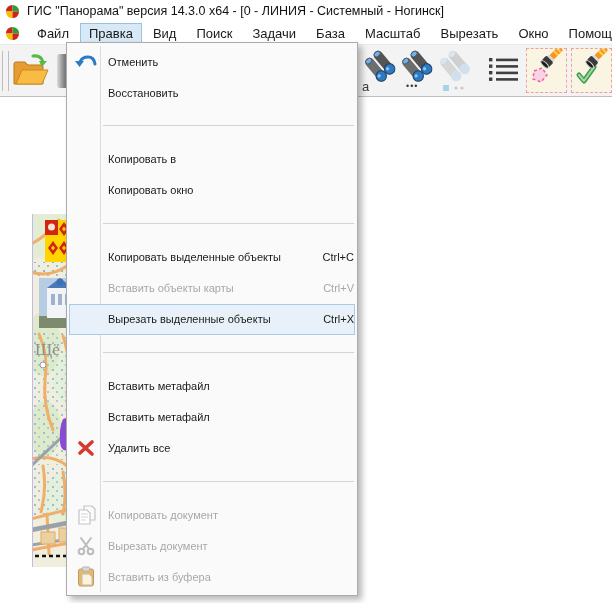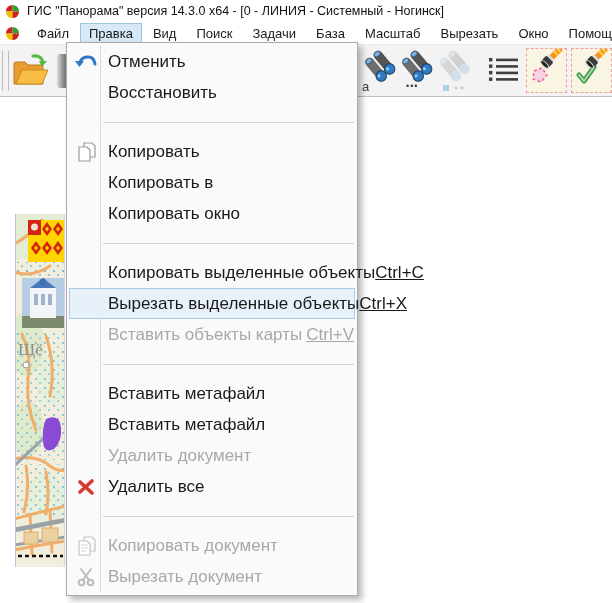--- a/index.html
+++ b/index.html
@@ -49,39 +49,39 @@
   .tb-icon { position:absolute; top:4px; width:36px; height:44px; }
   .tb-badge-a { position:absolute; left:0px; bottom:0px; font-size:13px; color:#3c3c3c; line-height:1; }
   .tb-badge-dots { position:absolute; left:7px; bottom:2px; font-size:9px; letter-spacing:1px; color:#3a3a3a; line-height:1; }
   .tb-tile {
     position:absolute; top:3px; width:41px; height:45px;
     background:#faf4e3; border:1px dashed #ef9f9f;
   }
   
   .main-area { position:absolute; left:0; top:97px; width:612px; height:506px; background:#fff; }
   .map-strip-wrap {
-    position:absolute; left:15px; top:117px; width:50px; height:353px;
+    position:absolute; left:32px; top:117px; width:50px; height:353px;
     border-left:1px solid #c7b9e6; border-right:1px solid #d9cfee; z-index:2;
   }
   
   .dropdown {
     position:absolute; left:66px; top:42px; width:292px; height:554px;
     background:#fafafa; border:1px solid #ababab;
     box-shadow: 4px 4px 6px rgba(0,0,0,0.28);
     z-index:10; display:flex; flex-direction:column; padding:3px 0;
-    font-size:17px;
+    font-size:11px;
   }
   .icon-rail { position:absolute; left:33px; top:3px; bottom:3px; width:1px; background:#dcdcdc; }
   .menu-item {
     height:31px; flex:none; display:flex; align-items:center;
     margin:0 2px; border:1px solid transparent; position:relative; cursor:default;
   }
   .menu-item .mi-icon { width:31px; flex:none; display:flex; align-items:center; justify-content:center; }
   .menu-item .mi-label { margin-left:7px; white-space:nowrap; }
-  .menu-item .mi-shortcut { margin-left:auto; white-space:nowrap;text-decoration:underline; }
+  .menu-item .mi-shortcut { margin-left:auto; white-space:nowrap; }
   .menu-item.highlight {
     background: var(--menu-highlight-bg,#e8f1fa);
     border:1px solid var(--menu-highlight-border,#a9cbe8);
   }
   .menu-item.disabled .mi-label,
   .menu-item.disabled .mi-shortcut { color: var(--disabled-text,#a8a8a8); }
   .menu-sep { flex:1 1 auto; display:flex; align-items:center; min-height:9px; }
   .menu-sep .line { height:1px; background:#d4d4d4; margin-left:36px; margin-right:3px; flex:1; }
 </style>
 </head>
@@ -316,29 +316,20 @@
 
   <div class="menu-item">
     <span class="mi-icon"></span>
     <span class="mi-label">Восстановить</span>
   </div>
 
   <div class="menu-sep">
       <span class="line"></span>
     </div>
 
-  <div class="menu-item">
-    <span class="mi-icon">
-      <svg width="22" height="22" viewBox="0 0 22 22">
-        <path d="M9 2 L17 2 L20 5 L20 16 L9 16 Z" fill="#fdfdfd" stroke="#9b9b9b" stroke-width="1.2"></path>
-        <path d="M4 6 L12 6 L15 9 L15 20 L4 20 Z" fill="#ffffff" stroke="#9b9b9b" stroke-width="1.2"></path>
-      </svg>
-    </span>
-    <span class="mi-label">Копировать</span>
-  </div>
 
   <div class="menu-item">
     <span class="mi-icon"></span>
     <span class="mi-label">Копировать в</span>
   </div>
 
   <div class="menu-item">
     <span class="mi-icon"></span>
     <span class="mi-label">Копировать окно</span>
   </div>
@@ -347,50 +338,46 @@
   <div class="menu-sep">
       <span class="line"></span>
     </div>
 
   <div class="menu-item">
     <span class="mi-icon"></span>
     <span class="mi-label">Копировать выделенные объекты</span>
     <span class="mi-shortcut">Ctrl+C</span>
   </div>
 
+  <div class="menu-item disabled">
+    <span class="mi-icon"></span>
+    <span class="mi-label">Вставить объекты карты</span>
+    <span class="mi-shortcut">Ctrl+V</span>
+  </div>
+
   <div class="menu-item highlight">
     <span class="mi-icon"></span>
     <span class="mi-label">Вырезать выделенные объекты</span>
     <span class="mi-shortcut">Ctrl+X</span>
   </div>
 
-  <div class="menu-item disabled">
-    <span class="mi-icon"></span>
-    <span class="mi-label">Вставить объекты карты</span>
-    <span class="mi-shortcut">Ctrl+V</span>
-  </div>
-
   <div class="menu-sep">
       <span class="line"></span>
     </div>
 
   <div class="menu-item">
     <span class="mi-icon"></span>
     <span class="mi-label">Вставить метафайл</span>
   </div>
 
   <div class="menu-item">
     <span class="mi-icon"></span>
     <span class="mi-label">Вставить метафайл</span>
   </div>
 
-  <div class="menu-item disabled">
-    <span class="mi-icon"></span>
-    <span class="mi-label">Удалить документ</span>
-  </div>
 
   <div class="menu-item">
     <span class="mi-icon">
       <svg width="20" height="20" viewBox="0 0 20 20">
         <path d="M4 5 L16 16 M16 4 L4 15" stroke="#d63a2f" stroke-width="3.6" stroke-linecap="round" fill="none"></path>
       </svg>
     </span>
     <span class="mi-label">Удалить все</span>
   </div>
 
@@ -413,13 +400,23 @@
     <span class="mi-icon">
       <svg width="20" height="20" viewBox="0 0 20 20">
         <path d="M5 2 L13 13 M15 2 L7 13" stroke="#bcbcbc" stroke-width="2" fill="none" stroke-linecap="round"></path>
         <circle cx="5.5" cy="15.5" r="2.8" fill="none" stroke="#bcbcbc" stroke-width="2"></circle>
         <circle cx="14.5" cy="15.5" r="2.8" fill="none" stroke="#bcbcbc" stroke-width="2"></circle>
       </svg>
     </span>
     <span class="mi-label">Вырезать документ</span>
   </div>
 
+  <div class="menu-item disabled">
+    <span class="mi-icon">
+      <svg width="20" height="22" viewBox="0 0 20 22">
+        <rect x="2.5" y="3" width="15" height="17" rx="2" fill="#e3b877" stroke="#c49a5c" stroke-width="1"></rect>
+        <rect x="6.5" y="1" width="7" height="4" rx="1" fill="#d9d9d9" stroke="#b3b3b3" stroke-width="1"></rect>
+        <path d="M6 8 L13 8 L16 11 L16 19 L6 19 Z" fill="#faf3e2" stroke="#cdbd92" stroke-width="1"></path>
+      </svg>
+    </span>
+    <span class="mi-label">Вставить из буфера</span>
+  </div>
 </div>
 
 </body></html>

